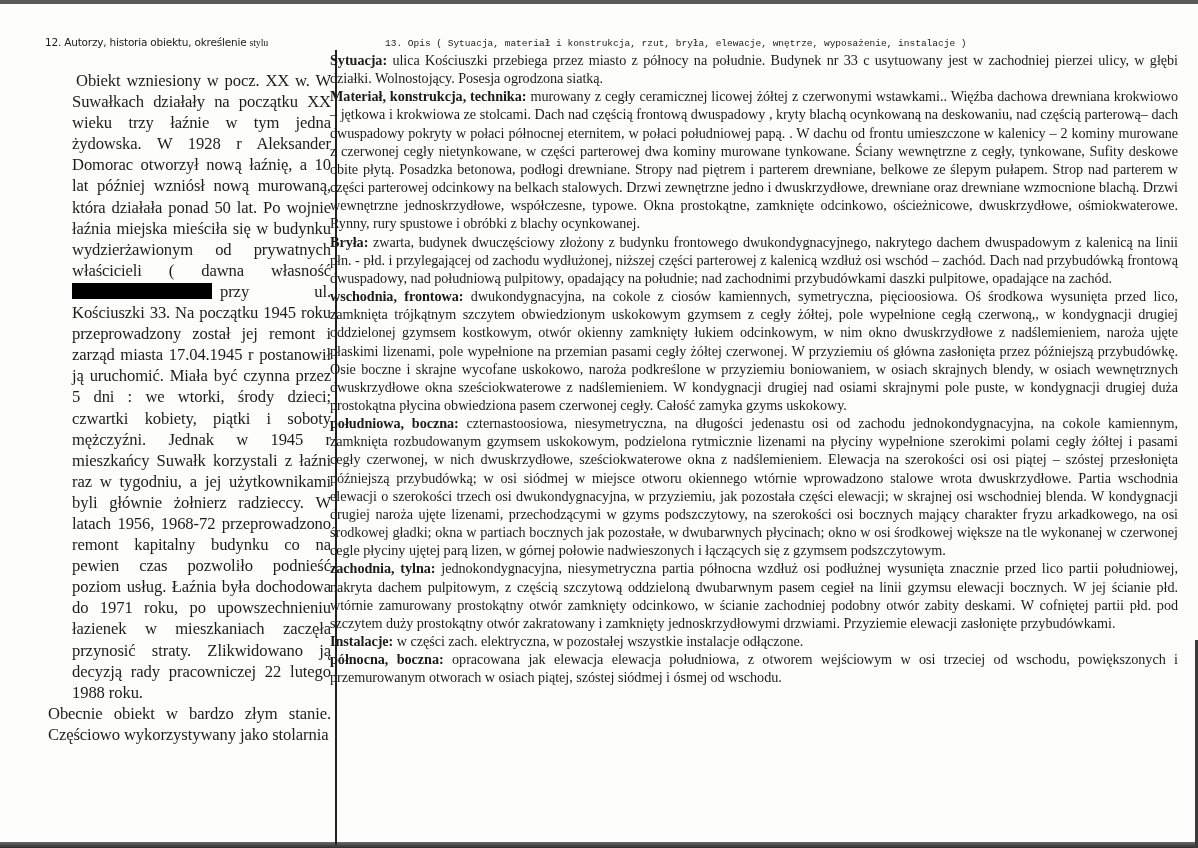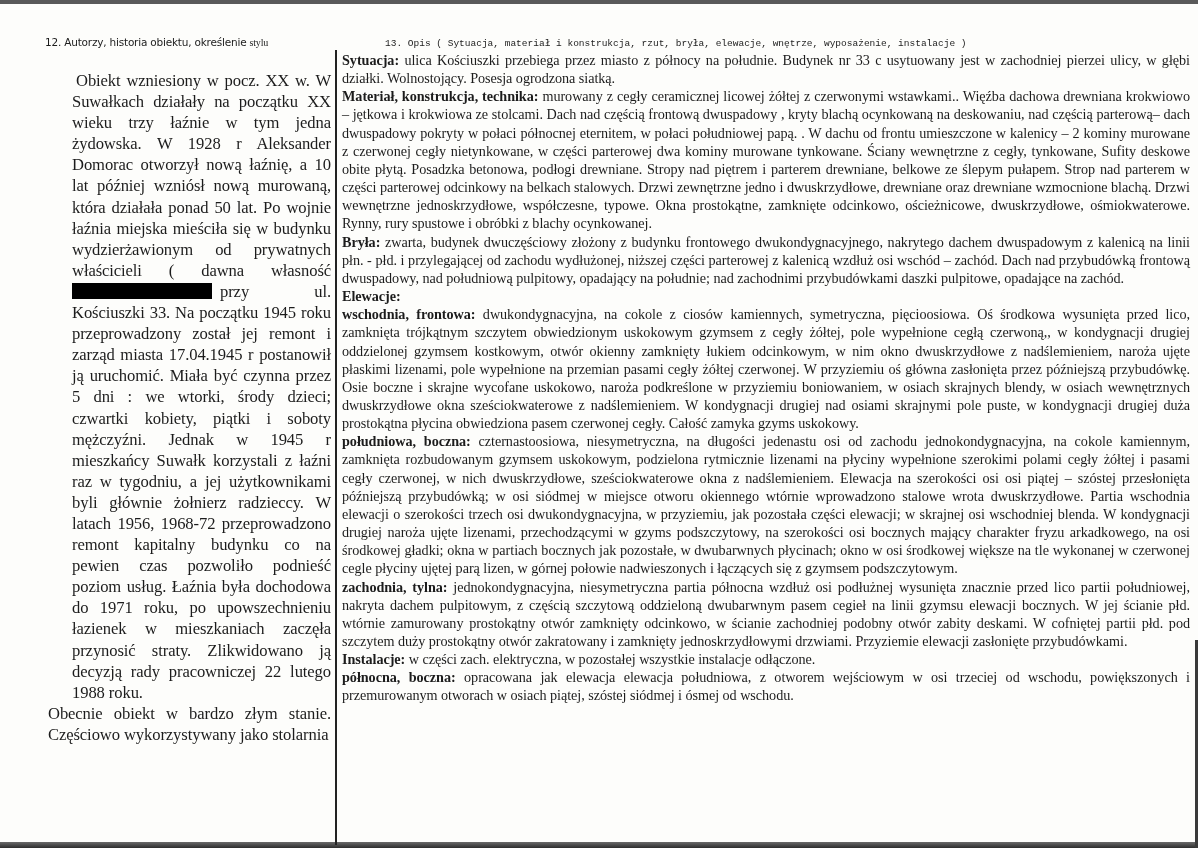--- a/index.html
+++ b/index.html
@@ -32,21 +32,21 @@
       letter-spacing: -0.1px;
     }
     .left-col p { margin: 0; }
     .left-col .p1 { text-indent: 4px; margin-left: 24px; }
     .left-col .p2 { margin-top: 0; }
     .redact {
       display: inline-block; width: 140px; height: 16px; background: #000;
       vertical-align: -2px; margin-right: 8px;
     }
     .right-col {
-      position: absolute; left: 342px; top: 51px; width: 848px;
+      position: absolute; left: 330px; top: 51px; width: 848px;
       font-size: 14.2px; line-height: 18.15px; text-align: justify;
       letter-spacing: -0.05px;
     }
     .right-col p { margin: 0; }
     .right-col b { font-weight: bold; }
   </style>
 </head>
 <body>
 
 <div class="scan-top"></div>
@@ -61,19 +61,18 @@
 
 <div class="left-col">
   <p class="p1"><span>Obiekt wzniesiony w pocz. XX w. W Suwałkach działały na początku XX wieku trzy łaźnie w tym jedna żydowska. W 1928 r Aleksander Domorac otworzył nową łaźnię, a 10 lat później wzniósł nową murowaną, która działała ponad 50 lat. Po wojnie łaźnia miejska mieściła się w budynku wydzierżawionym od prywatnych właścicieli ( dawna własność</span> <span class="redact"></span><span>przy ul. Kościuszki 33. Na początku 1945 roku przeprowadzony został jej remont i zarząd miasta 17.04.1945 r postanowił ją uruchomić. Miała być czynna przez 5 dni : we wtorki, środy dzieci; czwartki kobiety, piątki i soboty mężczyźni. Jednak w 1945 r mieszkańcy Suwałk korzystali z łaźni raz w tygodniu, a jej użytkownikami byli głównie żołnierz radzieccy. W latach 1956, 1968-72 przeprowadzono remont kapitalny budynku co na pewien czas pozwoliło podnieść poziom usług. Łaźnia była dochodowa do 1971 roku, po upowszechnieniu łazienek w mieszkaniach zaczęła przynosić straty. Zlikwidowano ją decyzją rady pracowniczej 22 lutego 1988 roku.</span></p>
   <p class="p2">Obecnie obiekt w bardzo złym stanie. Częściowo wykorzystywany jako stolarnia</p>
 </div>
 
 <div class="right-col">
   <p><b>Sytuacja:</b><span> ulica Kościuszki przebiega przez miasto z północy na południe. Budynek nr 33 c usytuowany jest w zachodniej pierzei ulicy, w głębi działki. Wolnostojący. Posesja ogrodzona siatką.</span></p>
   <p><b>Materiał, konstrukcja, technika:</b><span> murowany z cegły ceramicznej licowej żółtej z czerwonymi wstawkami.. Więźba dachowa drewniana krokwiowo – jętkowa i krokwiowa ze stolcami. Dach nad częścią frontową dwuspadowy , kryty blachą ocynkowaną na deskowaniu, nad częścią parterową– dach dwuspadowy pokryty w połaci północnej eternitem, w połaci południowej papą. . W dachu od frontu umieszczone w kalenicy – 2 kominy murowane z czerwonej cegły nietynkowane, w części parterowej dwa kominy murowane tynkowane. Ściany wewnętrzne z cegły, tynkowane, Sufity deskowe obite płytą. Posadzka betonowa, podłogi drewniane. Stropy nad piętrem i parterem drewniane, belkowe ze ślepym pułapem. Strop nad parterem w części parterowej odcinkowy na belkach stalowych. Drzwi zewnętrzne jedno i dwuskrzydłowe, drewniane oraz drewniane wzmocnione blachą. Drzwi wewnętrzne jednoskrzydłowe, współczesne, typowe. Okna prostokątne, zamknięte odcinkowo, ościeżnicowe, dwuskrzydłowe, ośmiokwaterowe. Rynny, rury spustowe i obróbki z blachy ocynkowanej.</span></p>
   <p><b>Bryła:</b><span> zwarta, budynek dwuczęściowy złożony z budynku frontowego dwukondygnacyjnego, nakrytego dachem dwuspadowym z kalenicą na linii płn. - płd. i przylegającej od zachodu wydłużonej, niższej części parterowej z kalenicą wzdłuż osi wschód – zachód. Dach nad przybudówką frontową dwuspadowy, nad południową pulpitowy, opadający na południe; nad zachodnimi przybudówkami daszki pulpitowe, opadające na zachód.</span></p>
-  <p><b>Elewacje:</b></p>
   <p><b>wschodnia, frontowa:</b><span> dwukondygnacyjna, na cokole z ciosów kamiennych, symetryczna, pięcioosiowa. Oś środkowa wysunięta przed lico, zamknięta trójkątnym szczytem obwiedzionym uskokowym gzymsem z cegły żółtej, pole wypełnione cegłą czerwoną,, w kondygnacji drugiej oddzielonej gzymsem kostkowym, otwór okienny zamknięty łukiem odcinkowym, w nim okno dwuskrzydłowe z nadślemieniem, naroża ujęte płaskimi lizenami, pole wypełnione na przemian pasami cegły żółtej czerwonej. W przyziemiu oś główna zasłonięta przez późniejszą przybudówkę. Osie boczne i skrajne wycofane uskokowo, naroża podkreślone w przyziemiu boniowaniem, w osiach skrajnych blendy, w osiach wewnętrznych dwuskrzydłowe okna sześciokwaterowe z nadślemieniem. W kondygnacji drugiej nad osiami skrajnymi pole puste, w kondygnacji drugiej duża prostokątna płycina obwiedziona pasem czerwonej cegły. Całość zamyka gzyms uskokowy.</span></p>
   <p><b>południowa, boczna:</b><span> czternastoosiowa, niesymetryczna, na długości jedenastu osi od zachodu jednokondygnacyjna, na cokole kamiennym, zamknięta rozbudowanym gzymsem uskokowym, podzielona rytmicznie lizenami na płyciny wypełnione szerokimi polami cegły żółtej i pasami cegły czerwonej, w nich dwuskrzydłowe, sześciokwaterowe okna z nadślemieniem. Elewacja na szerokości osi osi piątej – szóstej przesłonięta późniejszą przybudówką; w osi siódmej w miejsce otworu okiennego wtórnie wprowadzono stalowe wrota dwuskrzydłowe. Partia wschodnia elewacji o szerokości trzech osi dwukondygnacyjna, w przyziemiu, jak pozostała części elewacji; w skrajnej osi wschodniej blenda. W kondygnacji drugiej naroża ujęte lizenami, przechodzącymi w gzyms podszczytowy, na szerokości osi bocznych mający charakter fryzu arkadkowego, na osi środkowej gładki; okna w partiach bocznych jak pozostałe, w dwubarwnych płycinach; okno w osi środkowej większe na tle wykonanej w czerwonej cegle płyciny ujętej parą lizen, w górnej połowie nadwieszonych i łączących się z gzymsem podszczytowym.</span></p>
   <p><b>zachodnia, tylna:</b><span> jednokondygnacyjna, niesymetryczna partia północna wzdłuż osi podłużnej wysunięta znacznie przed lico partii południowej, nakryta dachem pulpitowym, z częścią szczytową oddzieloną dwubarwnym pasem cegieł na linii gzymsu elewacji bocznych. W jej ścianie płd. wtórnie zamurowany prostokątny otwór zamknięty odcinkowo, w ścianie zachodniej podobny otwór zabity deskami. W cofniętej partii płd. pod szczytem duży prostokątny otwór zakratowany i zamknięty jednoskrzydłowymi drzwiami. Przyziemie elewacji zasłonięte przybudówkami.</span></p>
   <p><b>Instalacje:</b><span> w części zach. elektryczna, w pozostałej wszystkie instalacje odłączone.</span></p>
   <p><b>północna, boczna:</b><span> opracowana jak elewacja elewacja południowa, z otworem wejściowym w osi trzeciej od wschodu, powiększonych i przemurowanym otworach w osiach piątej, szóstej siódmej i ósmej od wschodu.</span></p>
 </div>
 
 </body></html>

